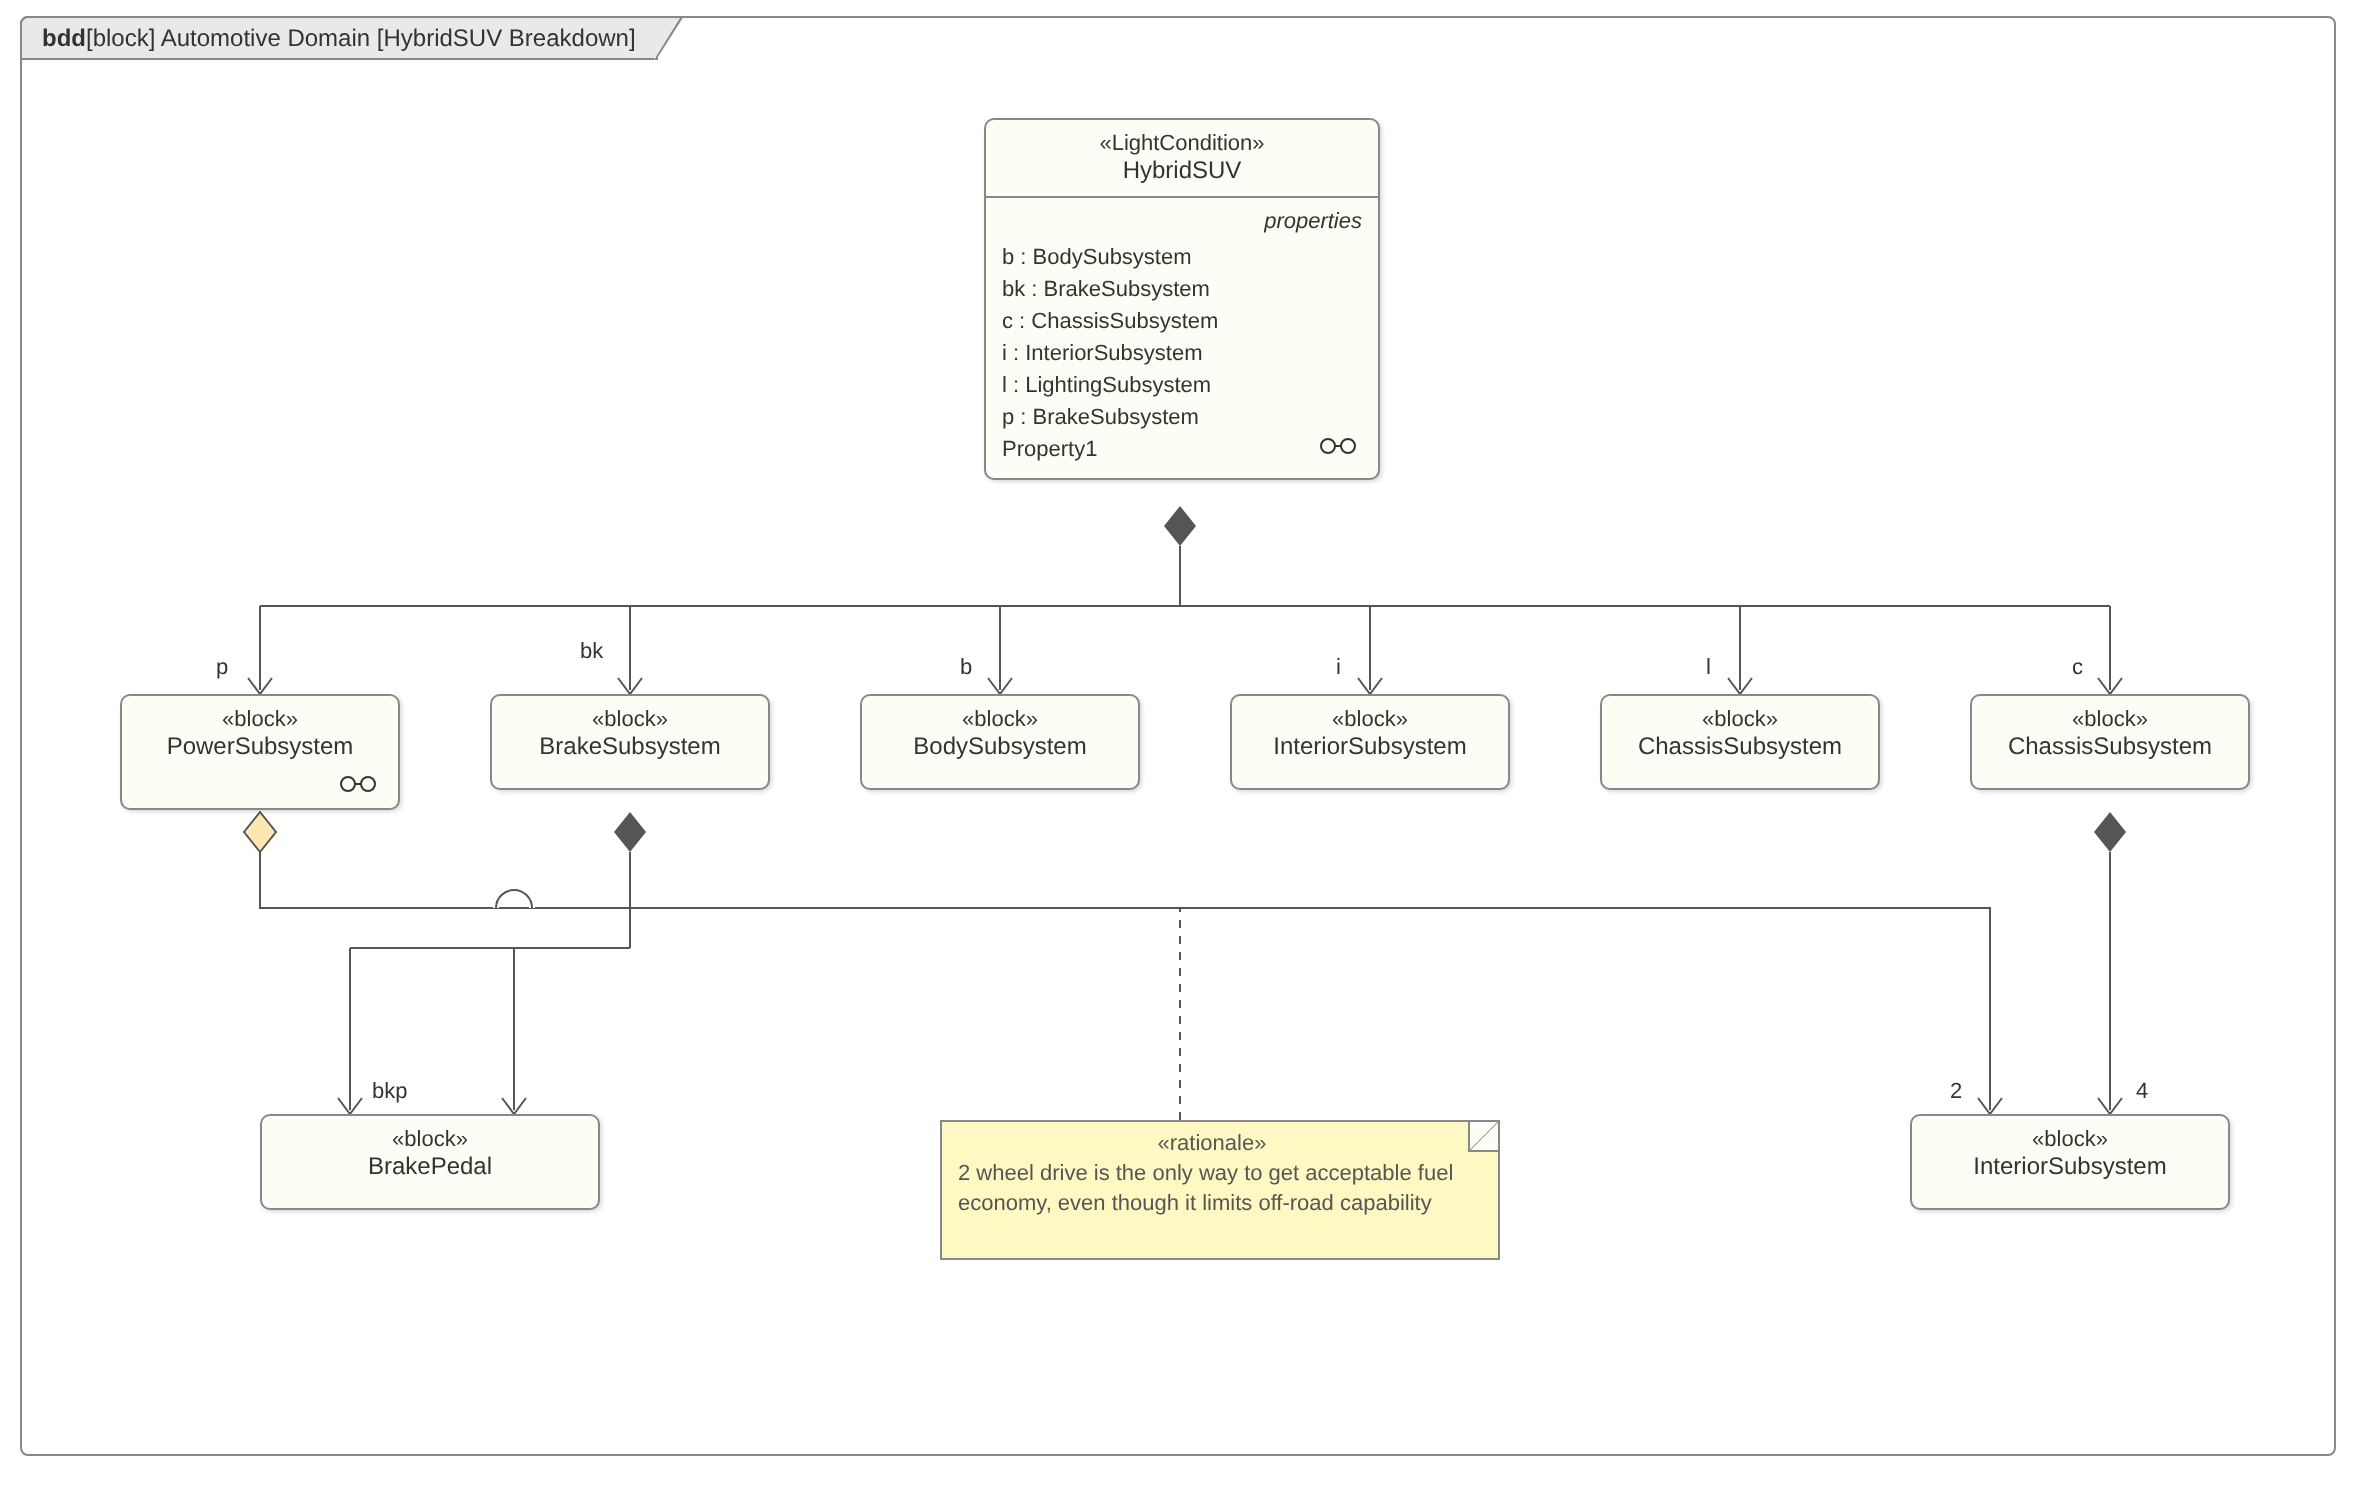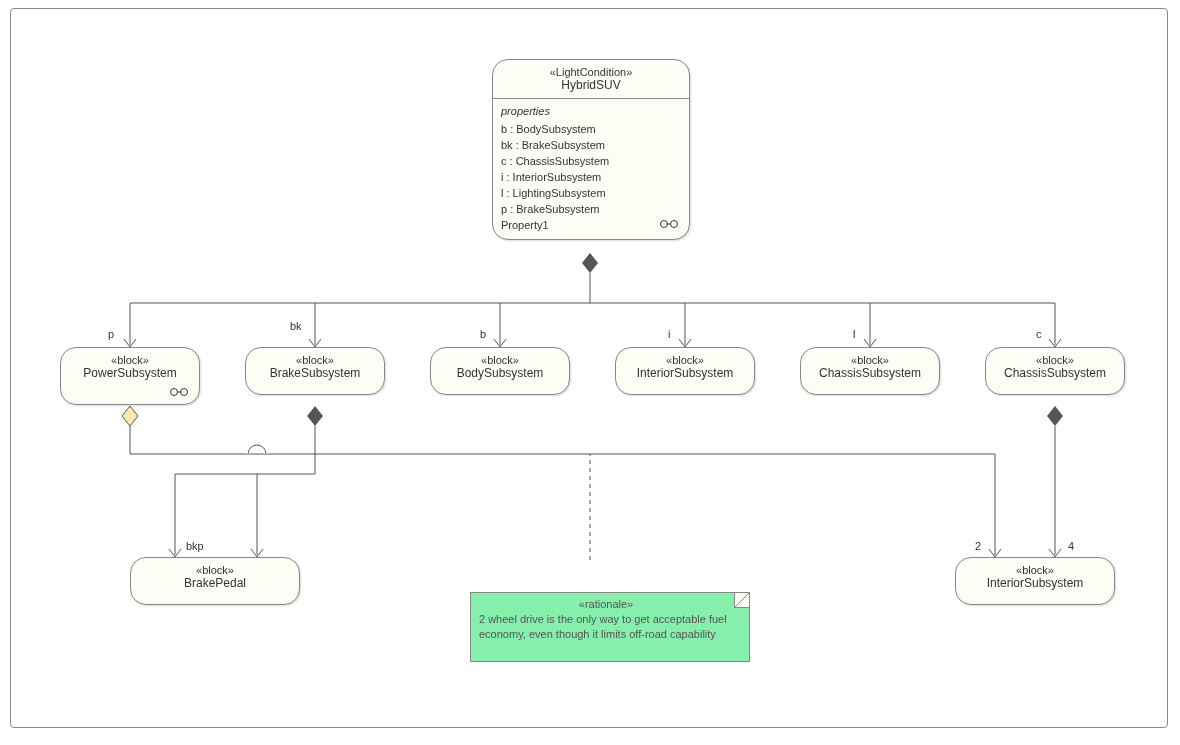--- a/index.html
+++ b/index.html
@@ -2,41 +2,44 @@
 <html><head>
 <meta charset="utf-8">
 <style>
   html,body{margin:0;padding:0;background:#fff;font-family:"Segoe UI",Arial,sans-serif;font-size:12px;color:#333;}
   .canvas{position:relative;width:1180px;height:745px;}
   .frame{position:absolute;left:10px;top:8px;width:1158px;height:720px;border:1px solid #888;border-radius:4px;box-sizing:border-box;}
   .frame-tab{position:absolute;left:10px;top:8px;padding:3px 10px 3px 10px;background:#e9e9e9;border:1px solid #888;border-top-left-radius:4px;font-size:12px;}
   .frame-tab:after{content:"";position:absolute;right:-14px;top:-1px;width:0;height:0;border-top:0;border-left:14px solid #888;border-bottom:22px solid transparent;}
   .frame-tab:before{content:"";position:absolute;right:-12px;top:0px;width:0;height:0;border-left:13px solid #e9e9e9;border-bottom:21px solid transparent;z-index:1;}
   .frame-tab b{font-weight:bold;}
-  .block{position:absolute;background:#fdfdf5;border:1px solid #888;border-radius:16px;box-sizing:border-box;box-shadow:1px 1px 2px rgba(0,0,0,0.15);}
+  .block{position:absolute;background:#fdfdf5;border:1px solid #888;border-radius:5px;box-sizing:border-box;box-shadow:1px 1px 2px rgba(0,0,0,0.15);}
   .blk-head{text-align:center;padding:6px 6px 6px 6px;}
   .stereo{font-size:11px;}
   .bname{font-weight:normal;font-size:12px;}
   .sep{border-top:1px solid #888;}
   .compart{padding:4px 8px 6px 8px;font-size:11px;line-height:16px;}
-  .comp-title{text-align:left;font-style:italic;margin-bottom:2px;}
+  .comp-title{text-align:right;font-style:italic;margin-bottom:2px;}
   .glasses{display:inline-block;vertical-align:middle;}
-  .note{position:absolute;background:#86efac;border:1px solid #888;box-sizing:border-box;font-size:11px;color:#555;line-height:15px;margin-top:32px;}
+  .note{position:absolute;background:#fef9c3;border:1px solid #888;box-sizing:border-box;font-size:11px;color:#555;line-height:15px;}
   .note .fold{position:absolute;right:0;top:0;width:14px;height:14px;background:linear-gradient(135deg,#fdfdf5 48%,#888 50%,#fdfdf5 52%);border-left:1px solid #888;border-bottom:1px solid #888;}
   .note-body{padding:4px 16px 6px 8px;}
   .role-label{position:absolute;font-size:11px;color:#333;}
   svg.wires{position:absolute;left:0;top:0;width:1180px;height:745px;pointer-events:none;}
   .arrow{stroke:#555;fill:none;}
   .dash{stroke-dasharray:4 4;}
 </style>
 </head>
 <body>
 <div class="canvas">
 
 <div class="frame"></div>
+<div class="frame-tab">
+  <b>bdd</b><span>[block] Automotive Domain [HybridSUV Breakdown]</span>
+</div>
 
 <svg class="wires">
 
   <polygon points="590,253 598,263 590,273 582,263" fill="#555"></polygon>
 
   <line x1="590" y1="273" x2="590" y2="303" class="arrow" stroke-width="1"></line>
 
   <line x1="130" y1="303" x2="1055" y2="303" class="arrow" stroke-width="1"></line>
 
   <g>

